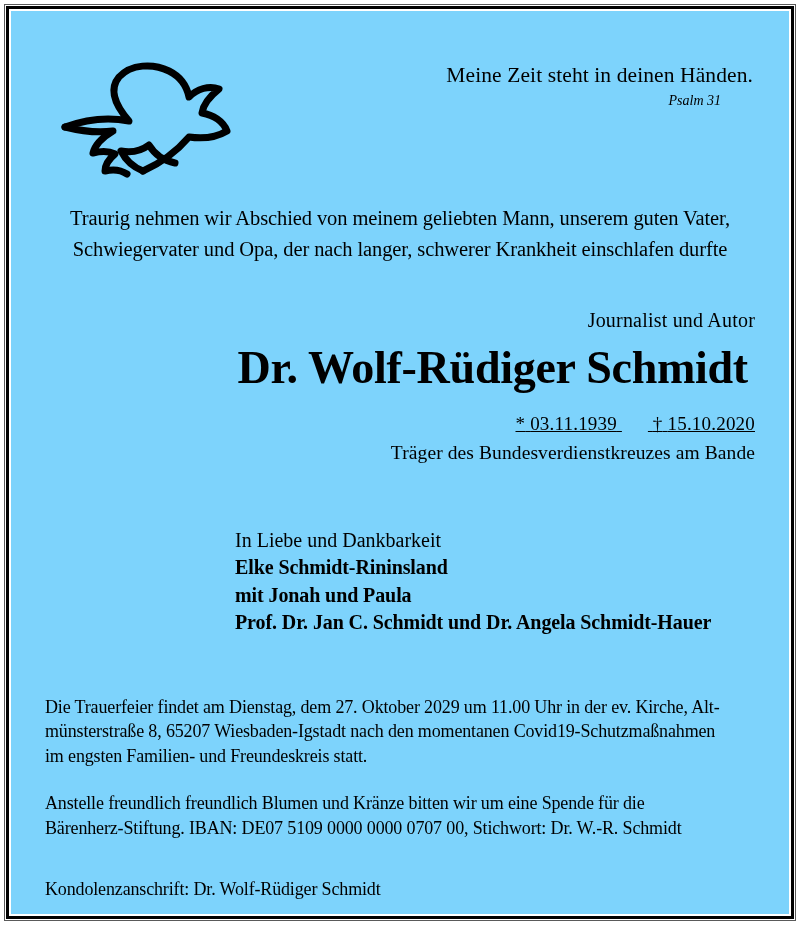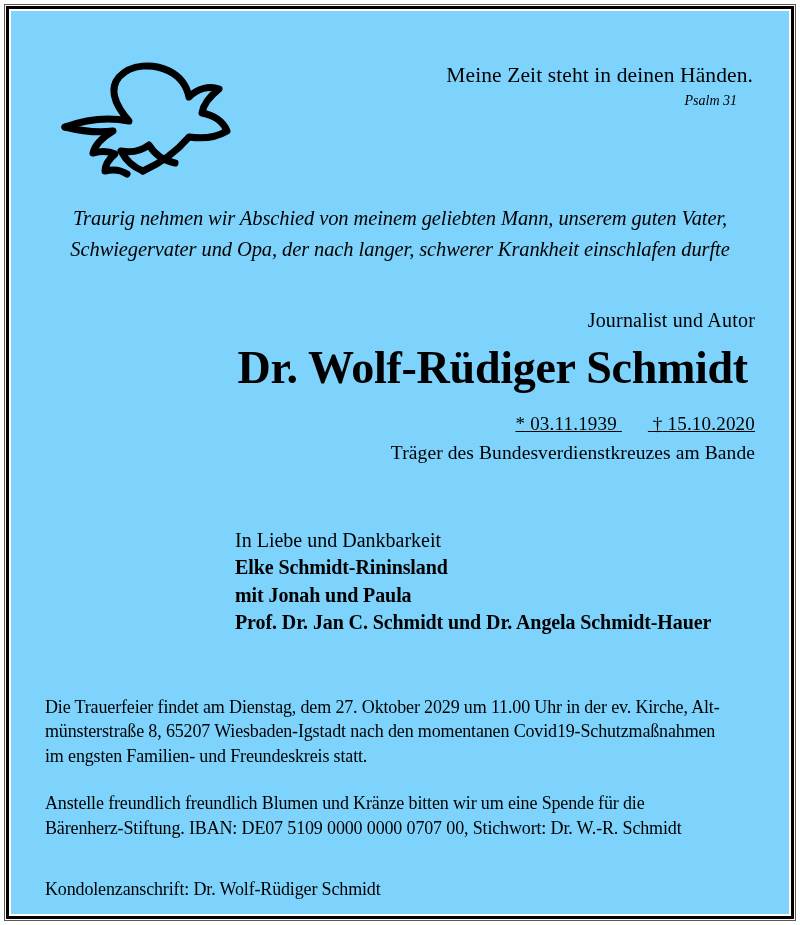--- a/index.html
+++ b/index.html
@@ -61,33 +61,33 @@
   }
   .verse-line {
     font-size: 21.5px;
     letter-spacing: 0.1px;
     white-space: nowrap;
   }
   .verse-source {
     font-size: 14px;
     font-style: italic;
     margin-top: 5px;
-    margin-right: 16px;
+    margin-right: 32px;
     white-space: nowrap;
   }
 
   
   .intro {
     margin-top: 62px;
     font-size: 20.5px;
     line-height: 31px;
     text-align: center;
     letter-spacing: -0.1px;
   }
-  .intro div { white-space: nowrap; font-style: italic; }
+  .intro div { white-space: nowrap; }
 
   
   .name-block {
     margin-top: 44px;
     text-align: right;
   }
   .profession {
     font-size: 20px;
     letter-spacing: 0.2px;
   }

